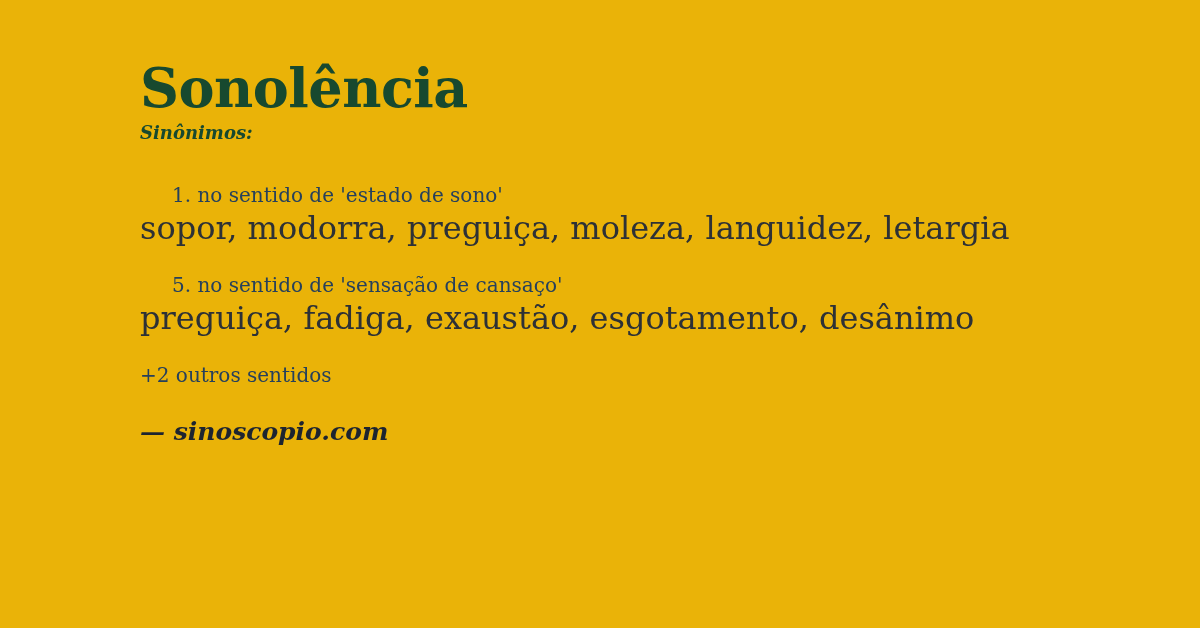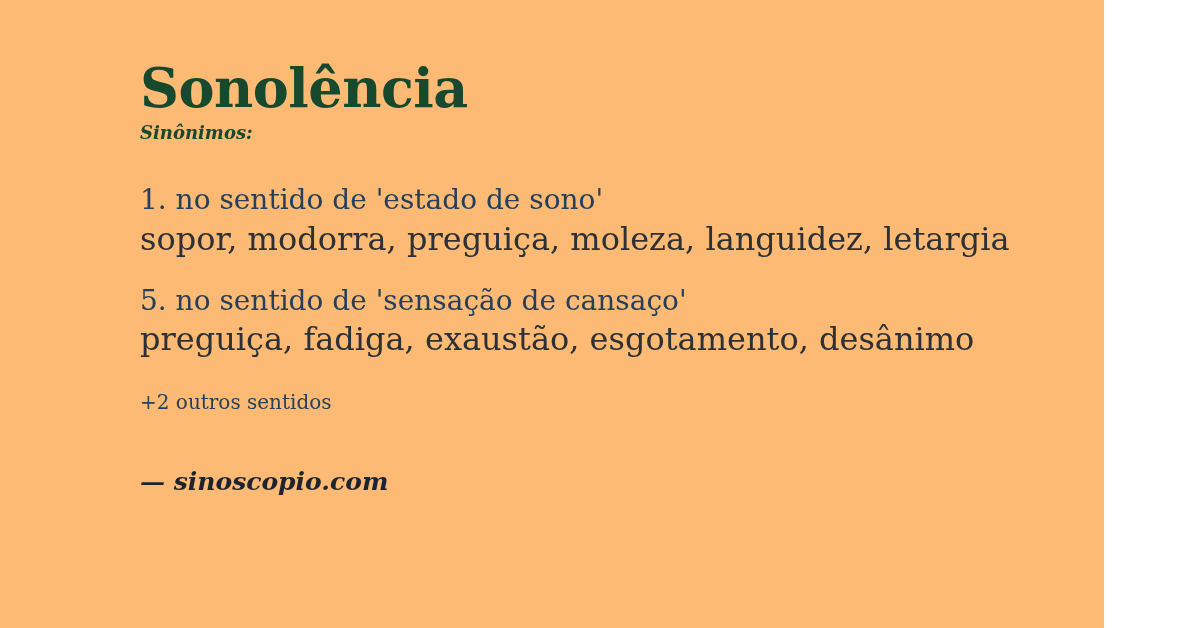--- a/index.html
+++ b/index.html
@@ -6,24 +6,24 @@
     margin: 0;
     padding: 0;
     background: #ffffff;
     width: 1200px;
     height: 628px;
     overflow: hidden;
     font-family: "DejaVu Serif", "Liberation Serif", serif;
   }
   .card {
     box-sizing: border-box;
-    width: 1104px;
+    width: 1200px;
     height: 628px;
     padding: 60px 60px 0 140px;
-    background: #fdba74;
+    background: #eab308;
   }
   .title {
     margin: 0;
     font-size: 54px;
     line-height: 1.05;
     font-weight: bold;
     color: #17492f;
     letter-spacing: -0.5px;
   }
   .subtitle {
@@ -34,37 +34,38 @@
     font-style: italic;
     color: #17492f;
   }
   .senses {
     margin-top: 40px;
   }
   .sense + .sense {
     margin-top: 24px;
   }
   .sense-label {
-    font-size: 28px;
+    font-size: 20px;
     line-height: 1.3;
     color: #26405c;
+    margin-left: 32px;
   }
   .sense-synonyms {
     font-size: 32px;
     line-height: 1.25;
     color: #2d3136;
   }
   .more-senses {
-    margin-top: 30px;
+    margin-top: 24px;
     font-size: 20px;
     line-height: 1.3;
     color: #26405c;
   }
   .attribution {
-    margin-top: 52px;
+    margin-top: 29px;
     font-size: 25px;
     font-style: italic;
     font-weight: bold;
     color: #1d2430;
   }
 </style>
 </head>
 <body>
 
 <div class="card">

